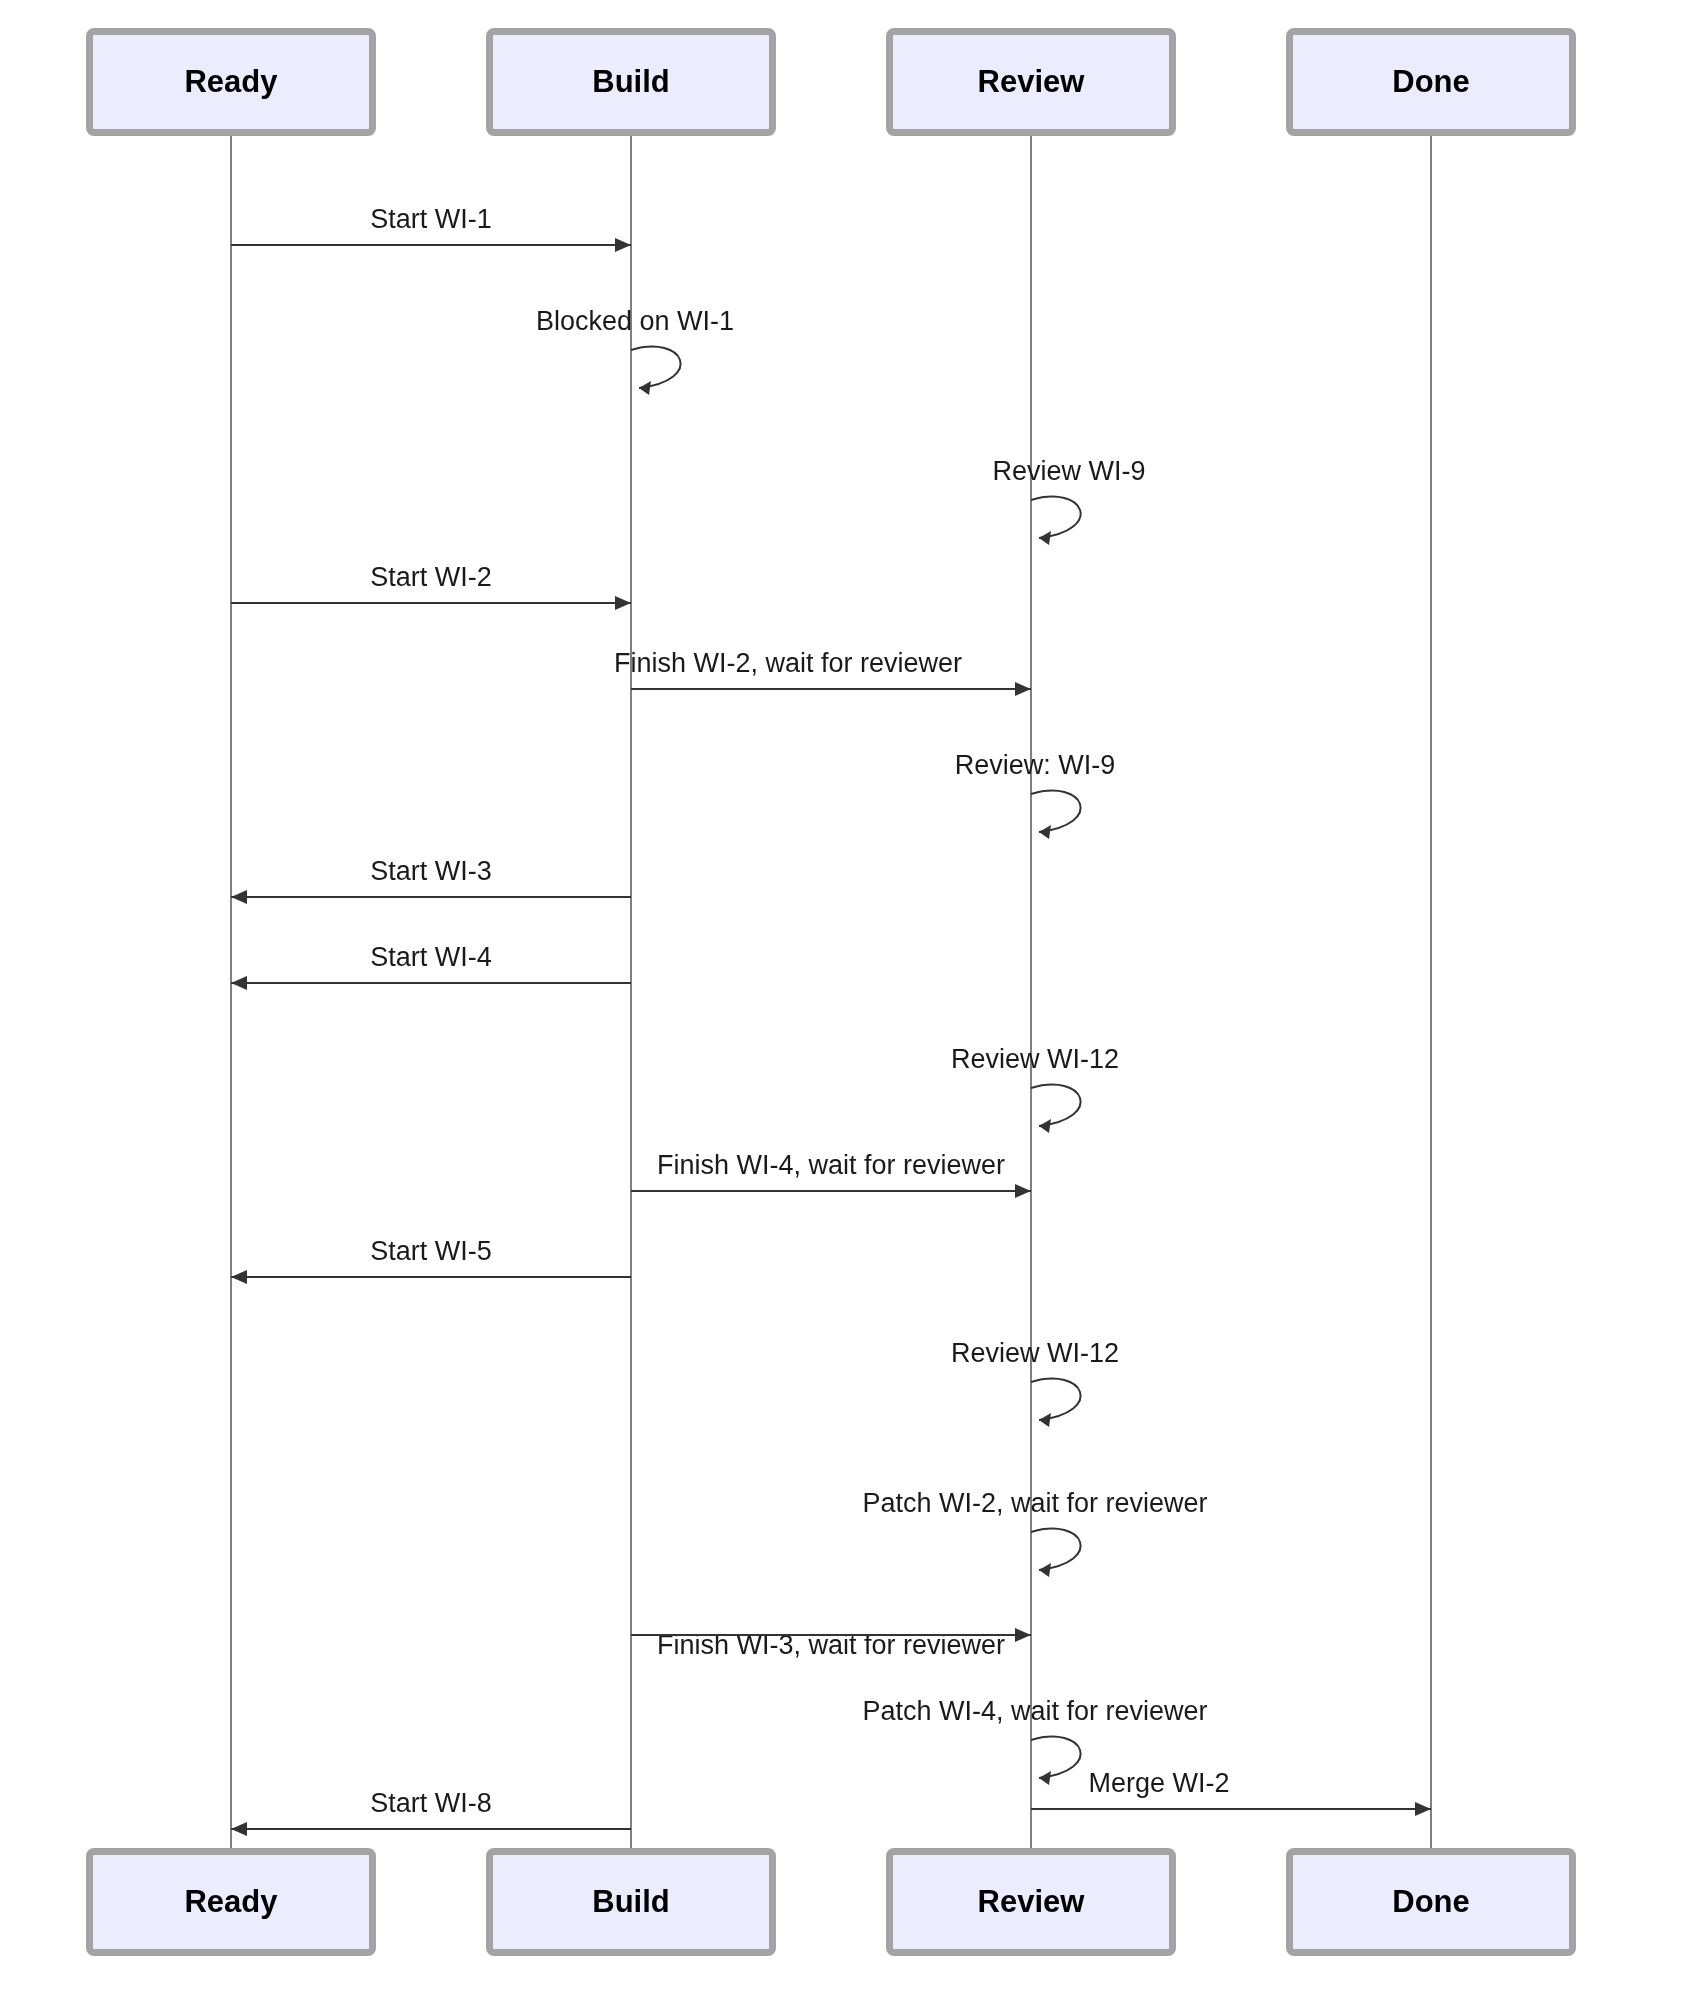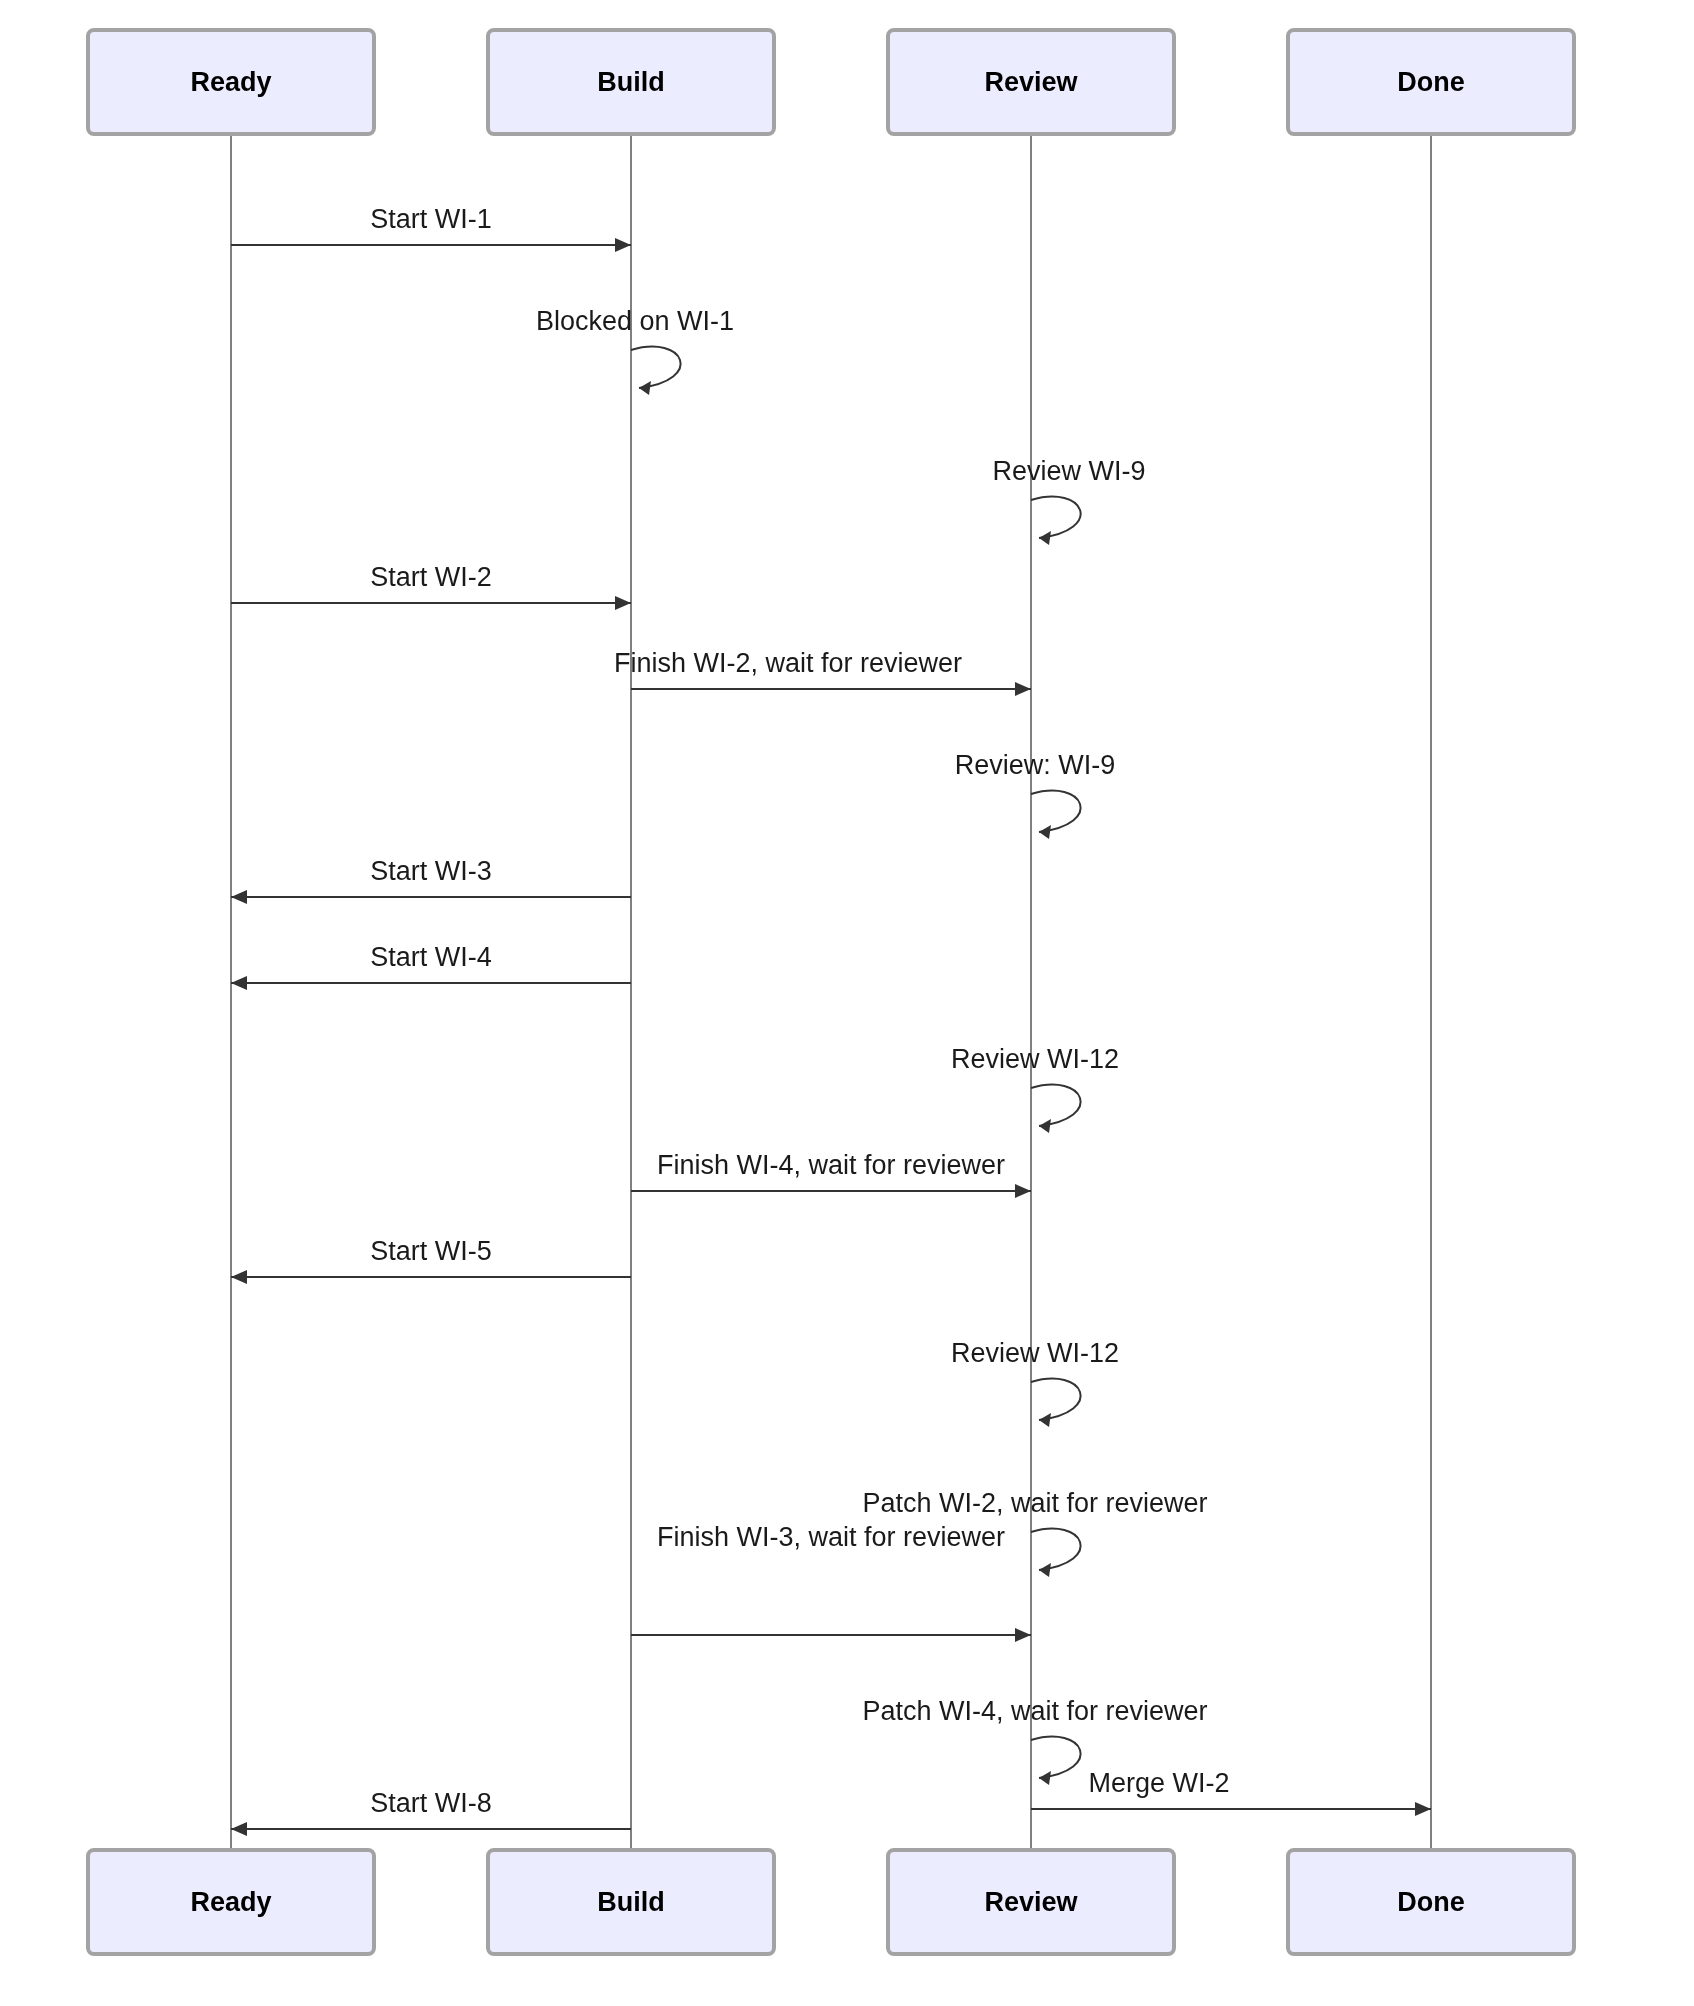--- a/index.html
+++ b/index.html
@@ -11,27 +11,27 @@
   .canvas {
     position: relative;
     width: 1694px;
     height: 2006px;
   }
   .participant-box {
     position: absolute;
     width: 290px;
     height: 108px;
     background: #ECECFF;
-    border: 4px solid #a3a3a3;
+    border: 7px solid #a3a3a3;
     border-radius: 8px;
     box-sizing: border-box;
     display: flex;
     align-items: center;
     justify-content: center;
-    font-size: 27px;
+    font-size: 31px;
     font-weight: 600;
     color: #000;
   }
   .lifeline {
     position: absolute;
     width: 0;
     border-left: 2px solid #808080;
   }
   .msg-line {
     position: absolute;
@@ -135,21 +135,21 @@
         <polygon points="14,48 26,41 24,55" fill="#333"></polygon>
       </svg>
     </div>
     <div class="msg-text" style="left: 1035px; top: 1488px; width: auto; text-align: center; transform: translateX(-50%);"><span style="display: inline-block;">Patch WI-2, wait for reviewer</span></div>
     <div class="selfloop" style="left: 1025px; top: 1522px;">
       <svg width="78" height="60" viewBox="0 0 78 60">
         <path d="M6 10 C 60 -6, 80 40, 14 48" fill="none" stroke="#333" stroke-width="2"></path>
         <polygon points="14,48 26,41 24,55" fill="#333"></polygon>
       </svg>
     </div>
-    <div class="msg-text" style="left: 831px; top: 1522px; width: auto; text-align: left; transform: translateX(-50%);"><span style="display: inline-block;">Finish WI-3, wait for reviewer</span></div>
+    <div class="msg-text" style="left: 831px; top: 1630px; width: auto; text-align: left; transform: translateX(-50%);"><span style="display: inline-block;">Finish WI-3, wait for reviewer</span></div>
     <div class="msg-line" style="left: 631px; top: 1634px; width: 400px;"></div>
     <div class="arrow-right" style="left: 1015px; top: 1628px;"></div>
     <div class="msg-text" style="left: 1035px; top: 1696px; width: auto; text-align: center; transform: translateX(-50%);"><span style="display: inline-block;">Patch WI-4, wait for reviewer</span></div>
     <div class="selfloop" style="left: 1025px; top: 1730px;">
       <svg width="78" height="60" viewBox="0 0 78 60">
         <path d="M6 10 C 60 -6, 80 40, 14 48" fill="none" stroke="#333" stroke-width="2"></path>
         <polygon points="14,48 26,41 24,55" fill="#333"></polygon>
       </svg>
     </div>
     <div class="msg-text" style="left: 1159px; top: 1768px; width: auto; text-align: right; transform: translateX(-50%);"><span style="display: inline-block;">Merge WI-2</span></div>

